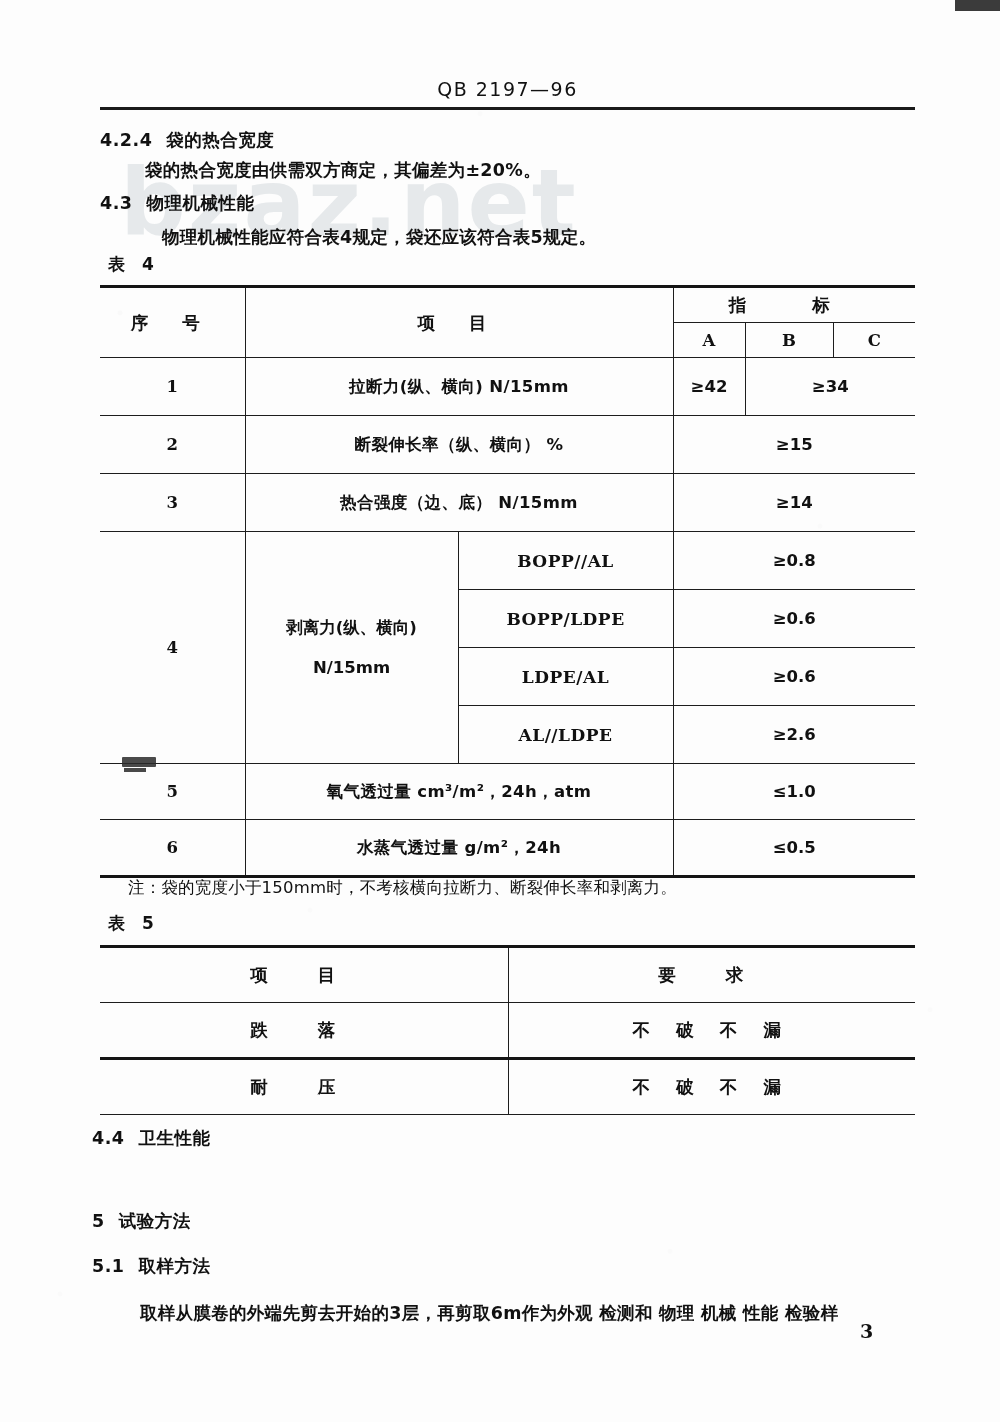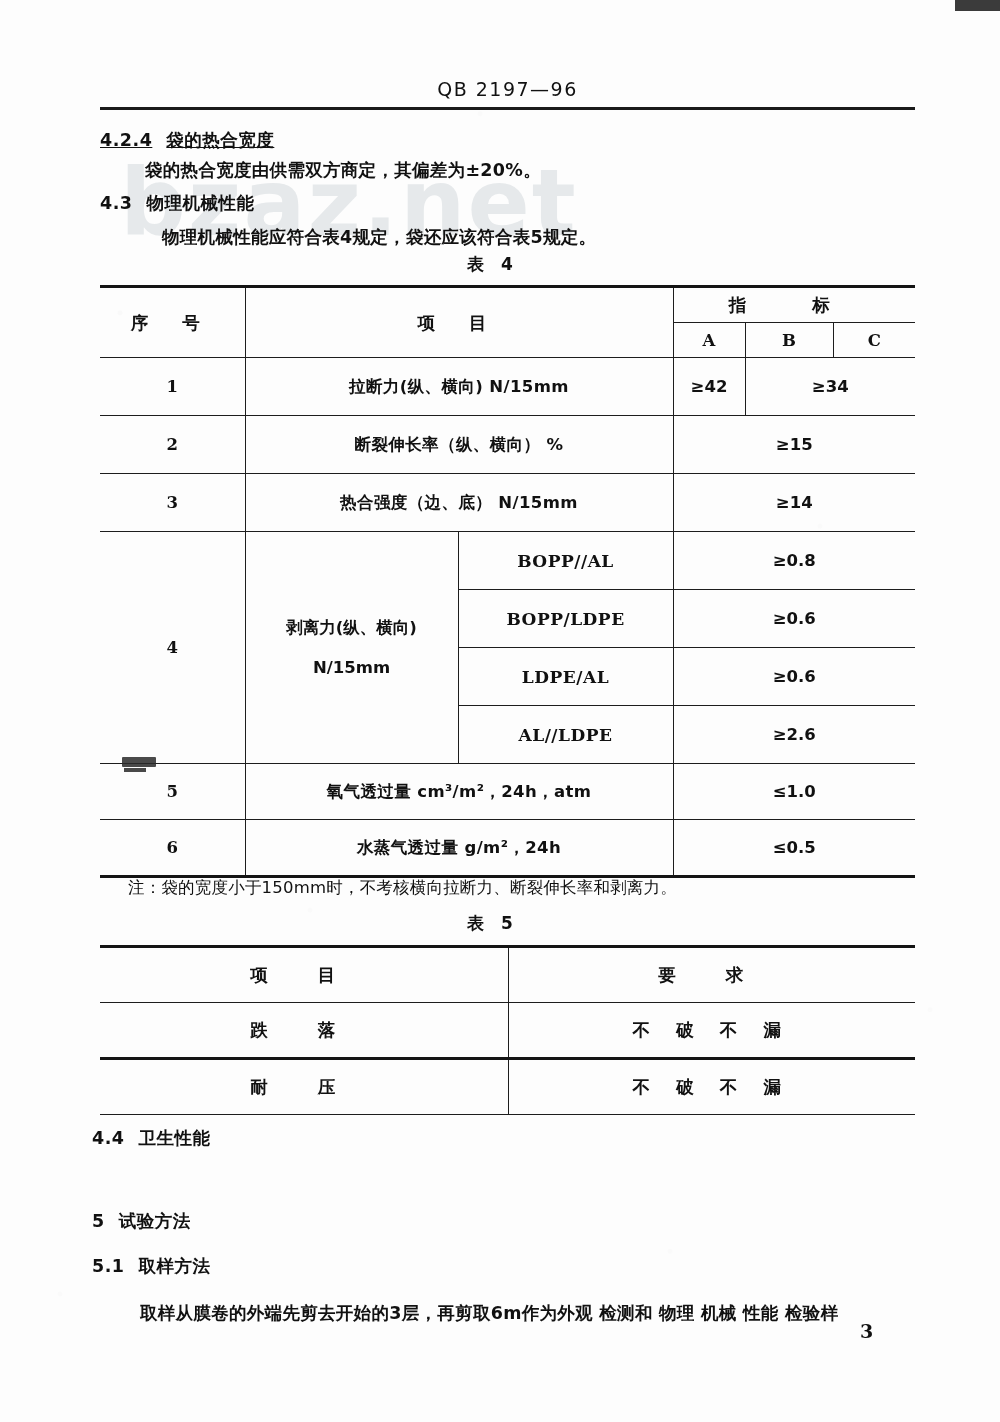--- a/index.html
+++ b/index.html
@@ -89,22 +89,21 @@
   .body-line {
     position: absolute;
     font-size: 17.5px;
     font-weight: bold;
     letter-spacing: 0.3px;
     white-space: nowrap;
   }
   .table-caption {
     position: absolute;
     width: 815px;
-    left: 83px;
-    text-align: center;
+    left: 108px;
     font-size: 17px;
     font-weight: bold;
     letter-spacing: 1px;
   }
   .table-caption .cap-num { margin-left: 16px; }
 
   
   .tbl {
     position: absolute;
     border-collapse: collapse;
@@ -189,21 +188,21 @@
 
   <div id="paper-tint"></div>
   <div id="scan-edge-bar"></div>
   <div id="watermark">bzaz.net</div>
 
   <div id="doc-header">
     <span class="std-no">QB 2197—96</span>
   </div>
   <div id="header-rule"></div>
 
-  <div class="sec-head" style="left:100px; top:128px;text-decoration:underline;">
+  <div class="sec-head" style="left:100px; top:128px;">
     <span class="num">4.2.4</span><span>袋的热合宽度</span>
   </div>
   <div class="body-line" style="left:145px; top:158px;">袋的热合宽度由供需双方商定，其偏差为±20%。</div>
 
   <div class="sec-head" style="left:100px; top:191px;">
     <span class="num">4.3</span><span>物理机械性能</span>
   </div>
   <div class="body-line" style="left:162px; top:225px;">物理机械性能应符合表4规定，袋还应该符合表5规定。</div>
 
   <div class="table-caption" style="top:253px;">

